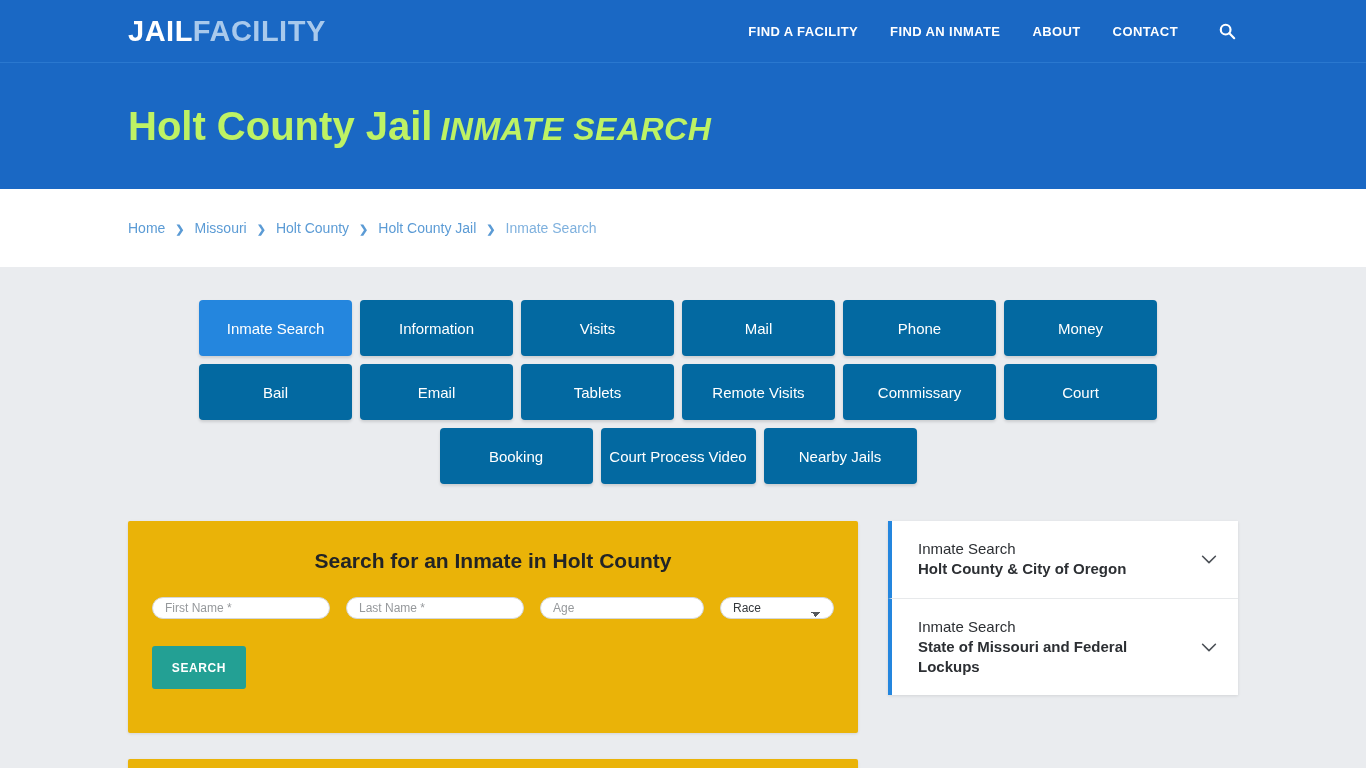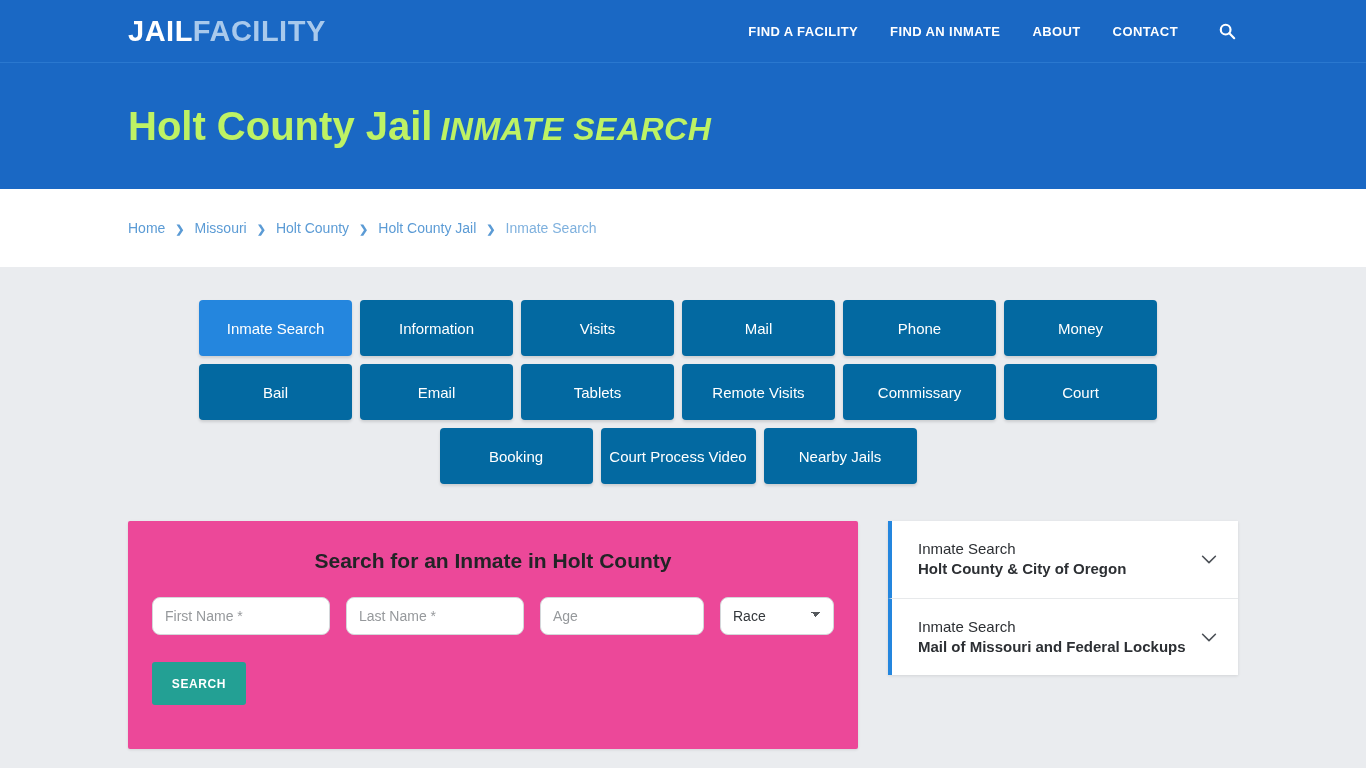--- a/index.html
+++ b/index.html
@@ -130,39 +130,39 @@
   .cols {
     display: flex;
     gap: 30px;
     padding-top: 37px;
     align-items: flex-start;
   }
   .left { width: 730px; }
   .right { width: 350px; }
 
   .card {
-    background: #ec4899;
+    background: #eab308;
     border-radius: 2px;
     box-shadow: 0 1px 3px rgba(0,0,0,0.10);
   }
   .search-card { padding: 28px 24px 44px; }
   .search-card h2 {
     text-align: center;
     font-size: 21px;
     font-weight: bold;
     color: #222426;
     margin-bottom: 24px;
   }
   .fields { display: flex; gap: 16px; }
   .field {
-    height: 38px;
+    height: 22px;
     border: 1px solid #d4d7da;
-    border-radius: 8px;
+    border-radius: 16px;
     padding: 0 12px;
-    font-size: 14px;
+    font-size: 12px;
     color: #33373b;
     font-family: "Liberation Sans", sans-serif;
     background: #ffffff;
     outline: none;
   }
   .field::placeholder { color: #96999c; }
   .f-first { width: 178px; }
   .f-last  { width: 178px; }
   .f-age   { width: 164px; }
   .f-race  { width: 160px; appearance: none;
@@ -294,21 +294,21 @@
           <span class="chev">
             <svg width="22" height="22" viewBox="0 0 24 24" fill="none" stroke="#4a4f55" stroke-width="1.7" stroke-linecap="round" stroke-linejoin="round">
               <polyline points="5,9 12,16 19,9"></polyline>
             </svg>
           </span>
         </div>
 
         <div class="acc-item">
           <div class="acc-text">
             <div class="acc-top">Inmate Search</div>
-            <div class="acc-bot">Mail of Missouri and Federal Lockups</div>
+            <div class="acc-bot">State of Missouri and Federal Lockups</div>
           </div>
           <span class="chev">
             <svg width="22" height="22" viewBox="0 0 24 24" fill="none" stroke="#4a4f55" stroke-width="1.7" stroke-linecap="round" stroke-linejoin="round">
               <polyline points="5,9 12,16 19,9"></polyline>
             </svg>
           </span>
         </div>
 
       </div>
     </div>

